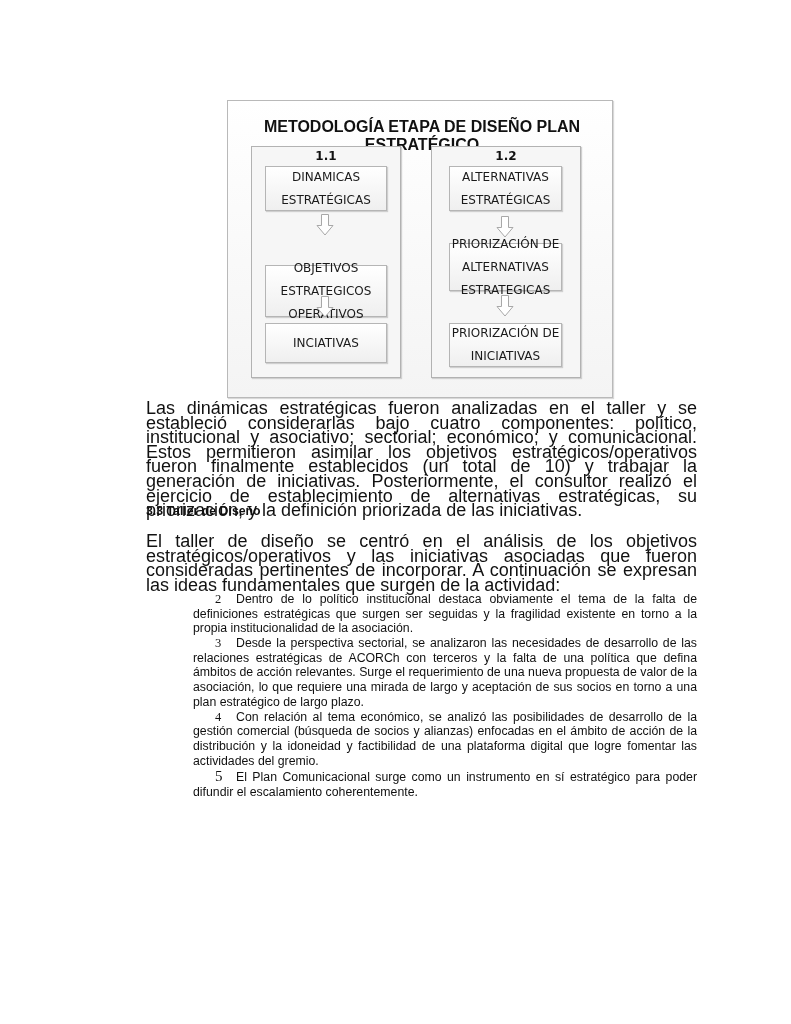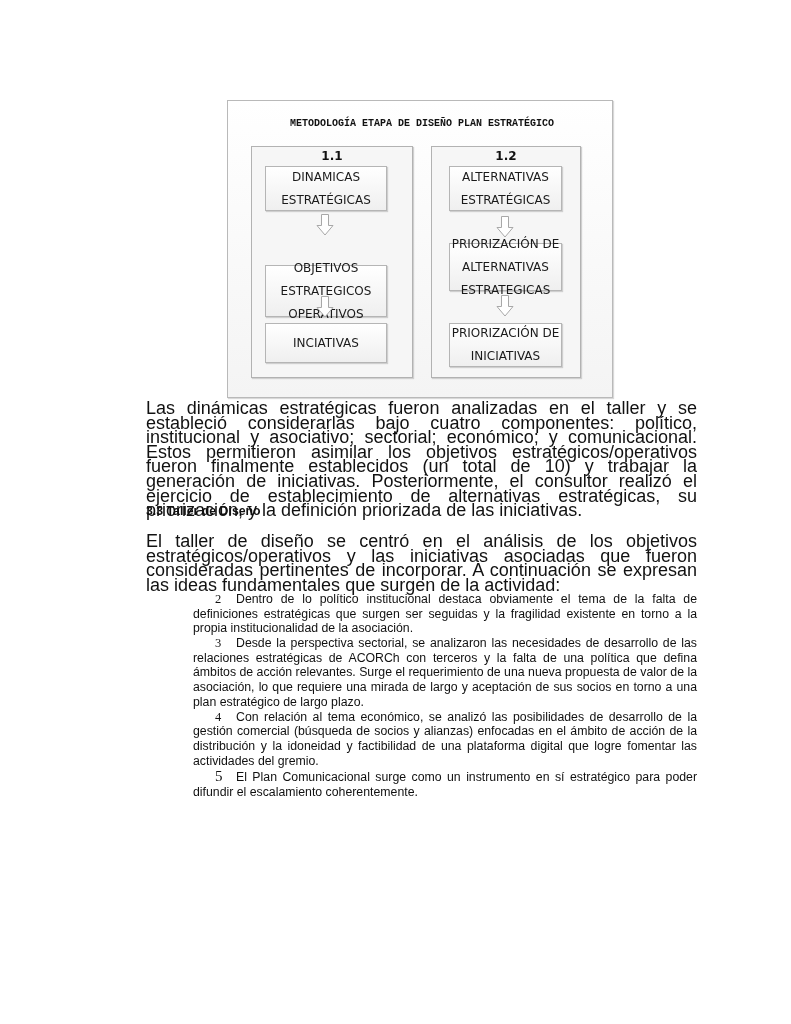--- a/index.html
+++ b/index.html
@@ -4,25 +4,25 @@
   <style>
     html, body { margin: 0; padding: 0; background: #ffffff; }
     body { width: 791px; height: 1024px; position: relative; overflow: hidden;
            font-family: "Liberation Sans", sans-serif; color: #111; }
 
     
     .diagram { position: absolute; left: 227px; top: 100px; width: 384px; height: 296px;
                border: 1px solid #b9b9b9; background: linear-gradient(#ffffff, #f4f4f4);
                box-shadow: 1px 1px 1px #d8d8d8; }
     .diagram-title { position: absolute; left: 4px; right: 0; top: 17px; text-align: center;
-                     font-family: Liberation Mono, monospace; font-weight: bold; font-size: 10px;
+                     font-family: Liberation Sans, sans-serif; font-weight: bold; font-size: 16px;
                      letter-spacing: 0px; color: #111; }
     .column { position: absolute; top: 45px; width: 148px; height: 230px;
               border: 1px solid #b2b2b2; background: #f6f6f6; box-shadow: 1px 1px 1px #d0d0d0; }
-    .column.left { left: 23px; padding-left: 12px; }
+    .column.left { left: 23px; }
     .column.right { left: 203px; }
     .col-num { position: absolute; left: 0; right: 0; top: 2px; text-align: center;
                font-family: "DejaVu Sans", sans-serif; font-weight: bold; font-size: 12px; color: #111; }
     .step { position: absolute; display: flex; align-items: center; justify-content: center;
             text-align: center; border: 1px solid #b5b5b5; background: linear-gradient(#ffffff, #efefef);
             box-shadow: 1px 1px 1px #cfcfcf;
             font-family: "DejaVu Sans", sans-serif; font-weight: normal; font-size: 12px; line-height: 23px;
             color: #1a1a1a; white-space: pre-line; }
     .left .step { left: 13px; width: 120px; }
     .right .step { left: 17px; width: 111px; }

